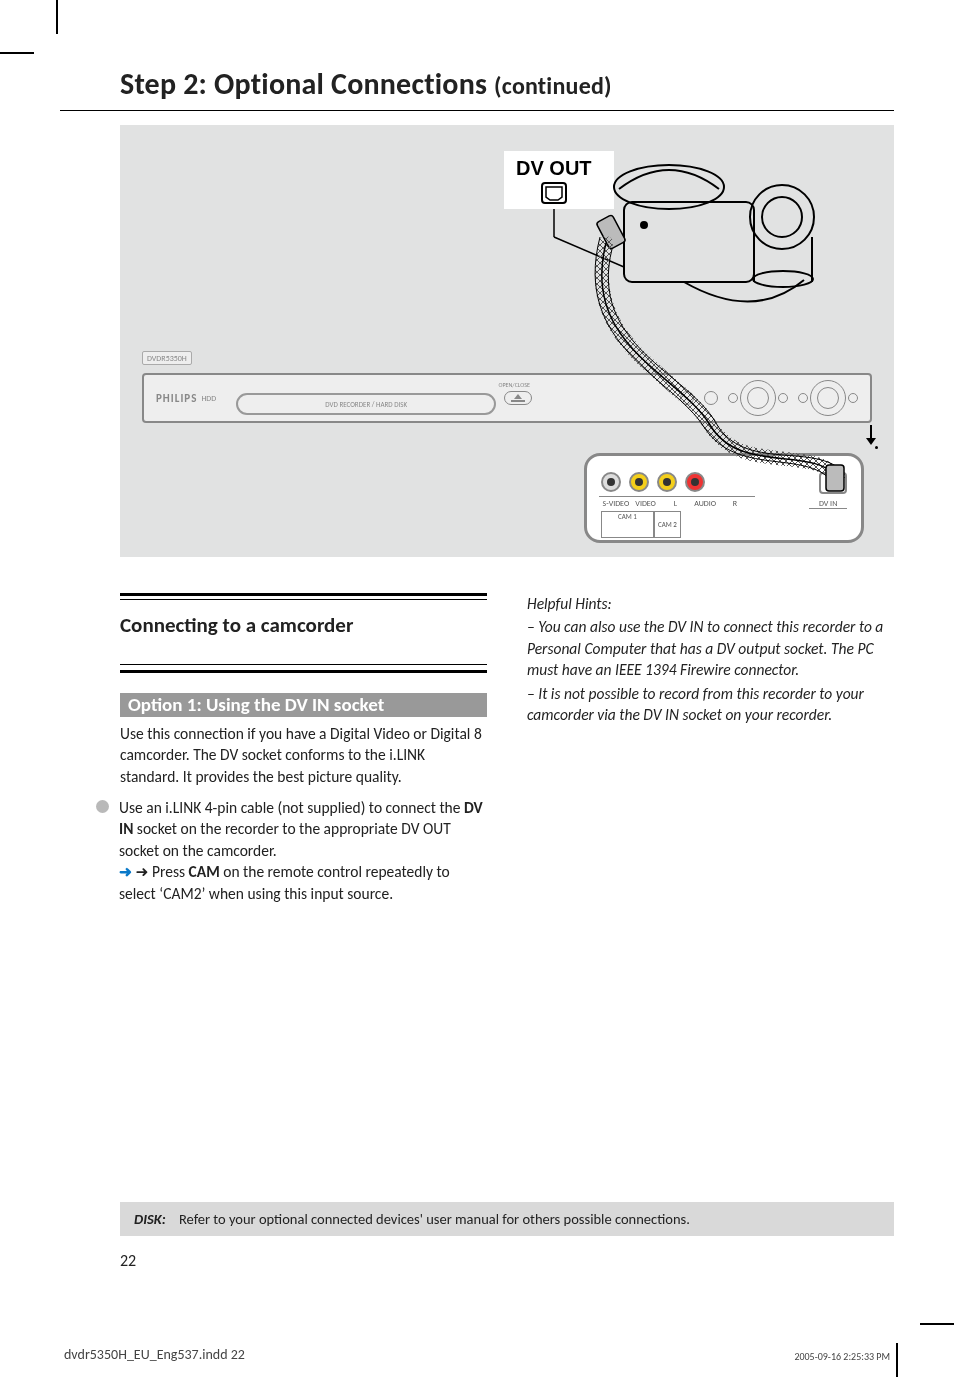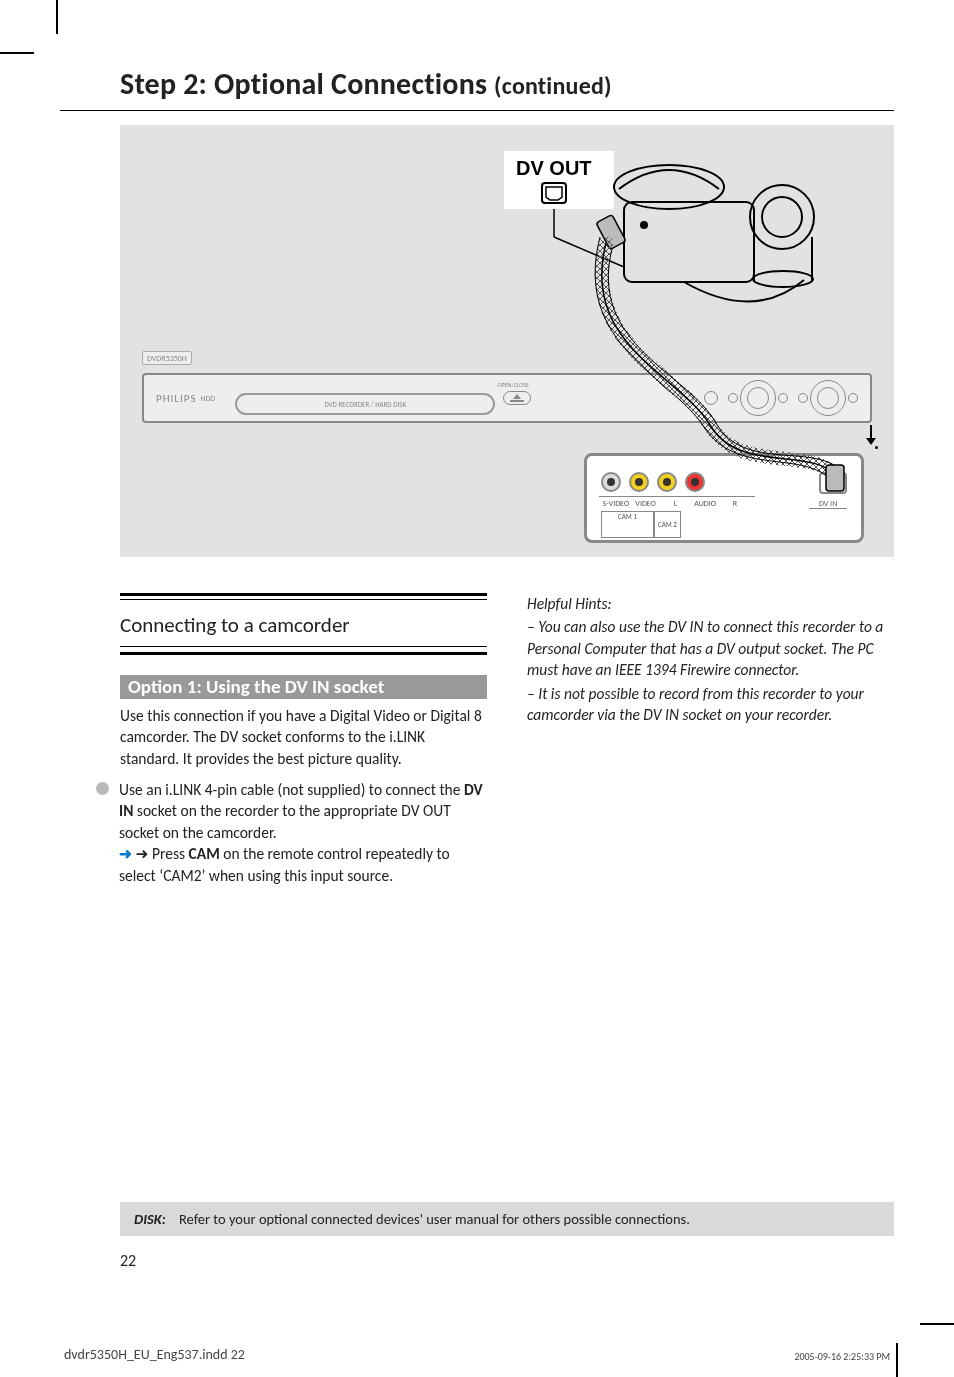--- a/index.html
+++ b/index.html
@@ -17,39 +17,39 @@
   h1 { font-size:30px; font-weight:bold; padding:10px 0 8px 60px; border-bottom:1.5px solid #000; margin-bottom:14px; letter-spacing:0.2px; }
   h1 .cont { font-size:24px; font-weight:bold; }
 
   .side-tab { position:absolute; left:60px; top:118px; width:28px; height:90px; background:#000; color:#fff; font-weight:bold; font-size:16px; writing-mode:vertical-rl; text-align:center; display:flex; align-items:center; justify-content:center; letter-spacing:1px; }
 
   .figure { position:relative; margin-left:60px; margin-right:0; height:432px; background:#e1e2e2; }
   .camcorder-area { position:absolute; top:22px; right:60px; }
   .camcorder-area svg { overflow:visible; }
 
   .device-bar { position:absolute; left:22px; right:22px; top:248px; height:50px; border:2px solid #888; border-radius:4px; background:#eee; display:flex; align-items:center; padding:0 12px; }
-  .device-brand { font-size:11px; letter-spacing:1px; color:#888; font-weight:normal; }
+  .device-brand { font-size:11px; letter-spacing:1px; color:#888; font-weight:bold; }
   .device-hdd { font-size:8px; color:#888; margin-left:4px; }
   .disc-slot { margin-left:20px; width:260px; height:22px; border:2px solid #999; border-radius:12px; display:flex; align-items:center; justify-content:center; font-size:7px; color:#888;margin-top:12px; }
   .tray-btn { margin-left:8px; width:28px; height:14px; border:1px solid #888; border-radius:7px; position:relative; }
   .tray-btn::before { content:""; position:absolute; left:50%; top:2px; transform:translateX(-50%); border-left:4px solid transparent; border-right:4px solid transparent; border-bottom:5px solid #888; }
   .tray-btn::after { content:""; position:absolute; left:6px; right:6px; bottom:2px; height:2px; background:#888; }
   .tray-label { font-size:6px; color:#888; position:absolute; top:-10px; left:50%; transform:translateX(-50%); white-space:nowrap; }
   .device-right { margin-left:auto; display:flex; align-items:center; gap:10px; }
   .ctl-btn { width:14px; height:14px; border:1.5px solid #888; border-radius:50%; }
   .jog-outer { width:36px; height:36px; border:1.5px solid #888; border-radius:50%; display:flex; align-items:center; justify-content:center; }
   .jog-inner { width:22px; height:22px; border:1.5px solid #888; border-radius:50%; }
   .jog-side { width:10px; height:10px; border:1px solid #888; border-radius:50%; }
   .jog-group { display:flex; align-items:center; gap:2px; }
   .flap-arrow { position:absolute; right:22px; top:300px; width:2px; height:14px; background:#000; }
   .flap-arrow::after { content:""; position:absolute; left:-4px; bottom:-6px; border-left:5px solid transparent; border-right:5px solid transparent; border-top:7px solid #000; }
   .flap-dot { position:absolute; right:16px; top:321px; width:3px; height:3px; background:#000; border-radius:50%; }
   .frame-legend { position:absolute; left:22px; top:226px; font-size:8px; color:#888; border:1px solid #aaa; padding:1px 4px; border-radius:2px; background:#eee; }
 
-  .panel { position:absolute; right:30px; bottom:14px; width:280px; height:90px; border:3px solid #888; background:#fff; border-radius:8px; }
+  .panel { position:absolute; right:30px; bottom:14px; width:280px; height:90px; border:3px solid #888; background:#fff; border-radius:16px; }
   .panel-inner { position:absolute; top:16px; left:14px; right:14px; display:flex; align-items:flex-start; justify-content:space-between; }
   .jack-row { display:flex; gap:8px; align-items:center; }
   .jack { width:20px; height:20px; border-radius:50%; border:2px solid #888; display:flex; align-items:center; justify-content:center; }
   .jack.sv { background:#ddd; }
   .jack.y { background:#f4cf1b; }
   .jack.y2 { background:#f4cf1b; }
   .jack.r { background:#e33; }
   .jack-inner { width:8px; height:8px; border-radius:50%; background:#333; }
   .dvin-sock { width:28px; height:22px; border:2px solid #888; border-radius:4px; display:flex; align-items:center; justify-content:center; font-size:10px; }
   .panel-labels { position:absolute; left:14px; right:14px; top:42px; display:flex; font-size:8px; color:#555; }
@@ -60,21 +60,21 @@
   .dvin-col { display:flex; flex-direction:column; align-items:center; gap:2px; }
   .dvin-lbl-top { font-size:8px; color:#555; border-bottom:1px solid #888; padding:0 4px;}
   .dvin-lbl-bot { font-size:7px; color:#555; border:1px solid #888; padding:8px 3px;}
 
   .cable-svg { position:absolute; left:0; top:0; pointer-events:none; }
 
   .columns { display:flex; margin-top:36px; gap:40px; padding-left:60px; }
   .col { flex:1; font-size:15.5px; line-height:1.38; }
   .section-hr-top { border-top:3px solid #000; height:4px; margin-bottom:2px; }
   .section-hr-mid { border-top:1.5px solid #000; height:8px; }
-  h2 { font-size:21px; font-weight:normal; margin:4px 0 6px; }
+  h2 { font-size:21px; font-weight:bold; margin:4px 0 24px; }
   .section-hr-bot { border-top:1.5px solid #000; height:4px; margin-bottom:2px; }
   .section-hr-bot2 { border-top:3px solid #000; height:0; margin-bottom:18px; }
   .option-bar-wrap { background:#999; height:24px; margin:20px 0 6px; display:flex; align-items:center; }
   .option-bar-wrap span { color:#fff; font-weight:bold; font-size:19px; padding-left:8px; }
 
   .bullet-row { display:flex; gap:10px; margin-top:10px; }
   .bullet-dot { width:13px; height:13px; border-radius:50%; background:#b9b9b9; flex:0 0 13px; margin-top:3px; margin-left:-24px; }
   .bullet-body { flex:1; }
   .arrow { color:#0a79c9; font-weight:bold; }
   .bold { font-weight:bold; }

